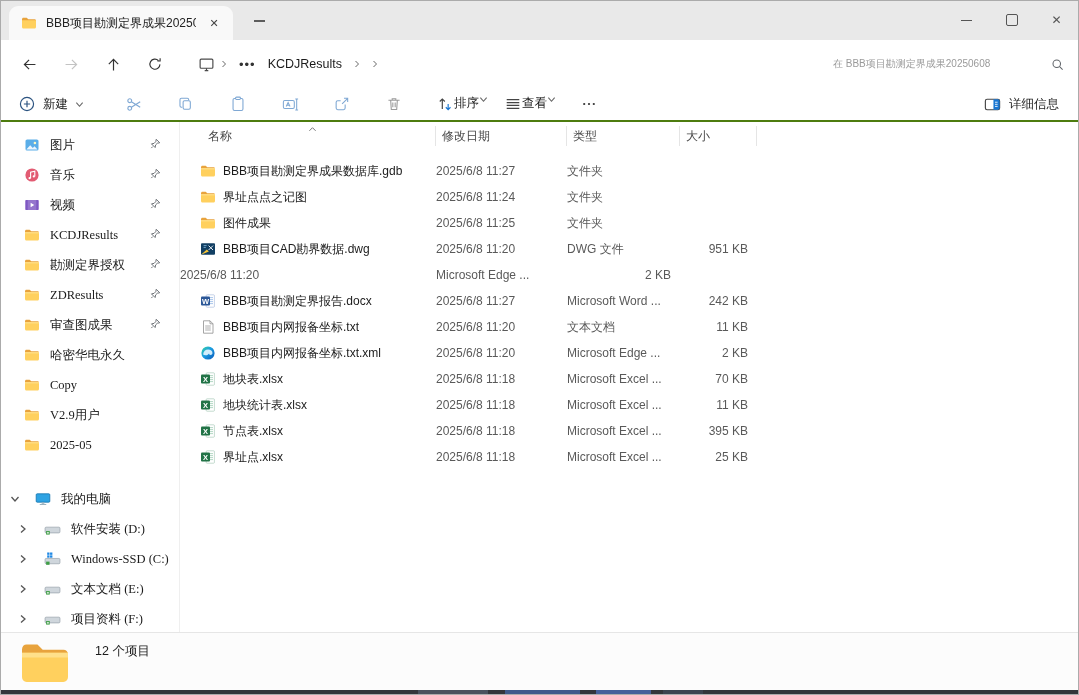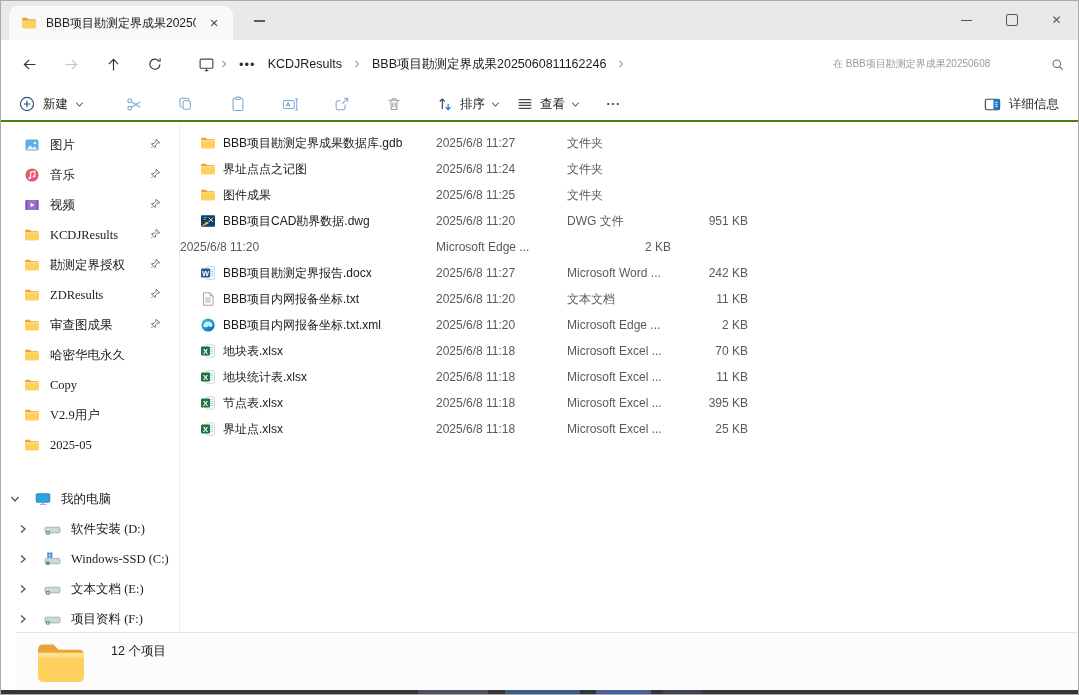--- a/index.html
+++ b/index.html
@@ -29,21 +29,21 @@
   .crumb{padding:3px 6px;border-radius:4px;}
   .crumb-sep{padding:0 4px;display:flex;align-items:center;}
   .crumb-ellipsis{font-size:13px;padding:0 6px;color:#333;letter-spacing:1px;}
   .searchbox{width:232px;display:flex;align-items:center;justify-content:space-between;font-size:10px;color:#9a9a9a;gap:6px;}
   .search-text{white-space:nowrap;overflow:hidden;}
 
   
   .toolbar{height:34px;background:#fff;border-bottom:2px solid #4d7c0f;display:flex;align-items:center;padding:0 20px 0 18px;box-sizing:border-box;}
   .tb-new{display:flex;align-items:center;gap:7px;margin-right:24px;font-size:12.5px;color:#1b1b1b;}
   .tb-ibtn{width:30px;height:28px;margin:0 11px;display:flex;align-items:center;justify-content:center;border-radius:4px;}
-  .tb-group{display:flex;align-items:center;gap:6px;margin-left:16px;font-size:12.5px;color:#1b1b1b;}
+  .tb-group{display:flex;margin-left:16px;font-size:12.5px;color:#1b1b1b;}
   .tb-more{margin-left:18px;}
   .tb-details{margin-left:auto;display:flex;align-items:center;gap:7px;font-size:12.5px;color:#1b1b1b;}
   .chev-sm{display:inline-flex;}
 
   
   .main{display:flex;height:510px;box-sizing:border-box;}
   .sidebar{width:180px;box-sizing:border-box;padding-top:8px;border-right:1px solid #efefef;overflow:hidden;}
   .side-item{height:30px;display:flex;align-items:center;padding-left:24px;gap:10px;font-size:12.5px;color:#1b1b1b;font-family:Liberation Serif, serif;}
   .side-item .pin{margin-left:auto;margin-right:18px;}
   .side-pc{margin-top:24px;padding-left:8px;}
@@ -57,21 +57,21 @@
   .hcell{height:20px;line-height:20px;border-right:1px solid #e5e5e5;padding-left:6px;box-sizing:border-box;}
   .hcell-name{padding-left:28px;}
   .sort-caret{position:absolute;left:128px;top:-2px;color:#777;}
   .rows{padding-top:8px;}
   .row{height:26px;align-items:center;font-size:12px;}
   .cell-name{display:flex;align-items:center;gap:7px;padding-left:20px;color:#1b1b1b;overflow:hidden;white-space:nowrap;}
   .cell-dim{color:#595959;}
   .cell-size{text-align:right;padding-right:9px;color:#595959;}
 
   
-  .statusbar{position:absolute;left:16px;right:0;bottom:5px;height:57px;border-top:1px solid #e6e6e6;background:#fcfcfc;z-index:5;}
+  .statusbar{position:absolute;left:0;right:0;bottom:5px;height:57px;border-top:1px solid #e6e6e6;background:#fcfcfc;z-index:5;}
   .status-folder{position:absolute;left:18px;top:6px;}
   .status-count{position:absolute;left:95px;top:10px;font-size:12.5px;color:#1b1b1b;}
   .taskstrip{position:absolute;left:0;right:0;bottom:0;height:5px;background:#33363b;z-index:6;}
   .taskstrip .seg{position:absolute;top:0;height:5px;}
 </style>
 </head>
 <body>
 
 <svg width="0" height="0" style="position:absolute">
   <defs>
@@ -154,21 +154,20 @@
           <path d="M7 4l6 6-6 6"></path>
         </svg>
       </span>
     <span class="crumb crumb-ellipsis">•••</span>
     <span class="crumb">KCDJResults</span>
     <span class="crumb-sep">
         <svg width="10" height="10" viewBox="0 0 20 20" fill="none" stroke="#555" stroke-width="1.8">
           <path d="M7 4l6 6-6 6"></path>
         </svg>
       </span>
-    <span class="crumb">BBB项目勘测定界成果2025060811162246</span>
     <span class="crumb-sep">
         <svg width="10" height="10" viewBox="0 0 20 20" fill="none" stroke="#555" stroke-width="1.8">
           <path d="M7 4l6 6-6 6"></path>
         </svg>
       </span>
   </div>
   <div class="searchbox">
     <span class="search-text">在 BBB项目勘测定界成果20250608</span>
     <span class="icon">
         <svg width="15" height="15" viewBox="0 0 20 20" fill="none" stroke="#5f6368" stroke-width="1.4">
@@ -514,20 +513,31 @@
               <rect x="2" y="9.4" width="3.4" height="3.4" fill="#3f9e46"></rect>
               <path d="M2.8 11.1h1.8M3.7 10.2v1.8" stroke="#fff" stroke-width=".7"></path>
             </svg>
           </span>
           <span>项目资料 (F:)</span>
         </div>
       </div>
   </div>
 
   <div class="content">
+    <div class="header-row grid-cols">
+      <div class="hcell hcell-name">
+        <span>名称</span>
+        <span class="sort-caret"><svg width="9" height="9" viewBox="0 0 10 10" fill="none" stroke="#777" stroke-width="1.1">
+              <path d="M1.5 6.5L5 3l3.5 3.5"></path>
+            </svg></span>
+      </div>
+      <div class="hcell">修改日期</div>
+      <div class="hcell">类型</div>
+      <div class="hcell">大小</div>
+    </div>
     <div class="rows" id="file-rows">
         <div class="row grid-cols">
           <div class="cell-name">
             <span class="icon">
               <svg width="16" height="16" viewBox="0 0 16 16">
                 <path fill="#e8a33d" d="M1 4.2c0-.9.6-1.5 1.4-1.5h3.3l1.6 1.6h6.3c.8 0 1.4.6 1.4 1.4v.8H1z"></path>
                 <path fill="#ffd05e" d="M1 5.2h14v6.9c0 .9-.6 1.5-1.4 1.5H2.4c-.8 0-1.4-.6-1.4-1.5z"></path>
                 <path fill="#ffe08a" d="M1 5.2h14v1.2H1z"></path>
               </svg>
             </span>

